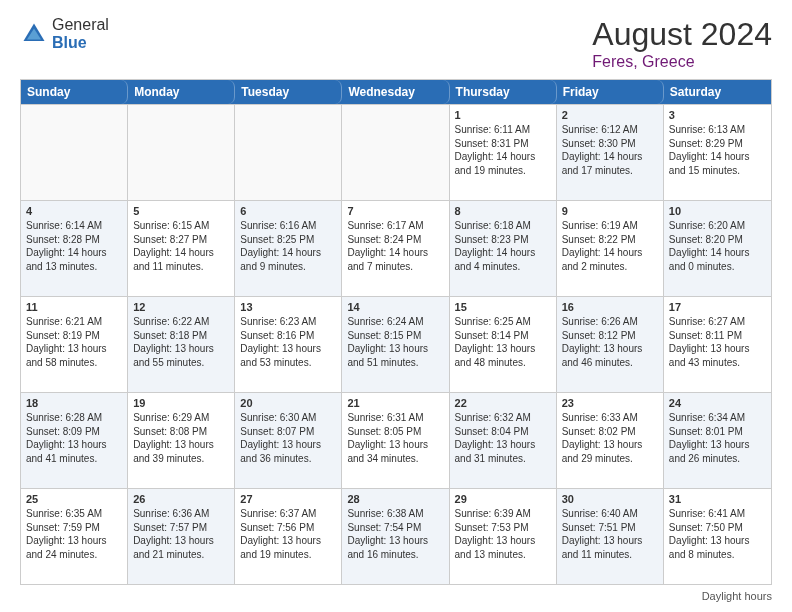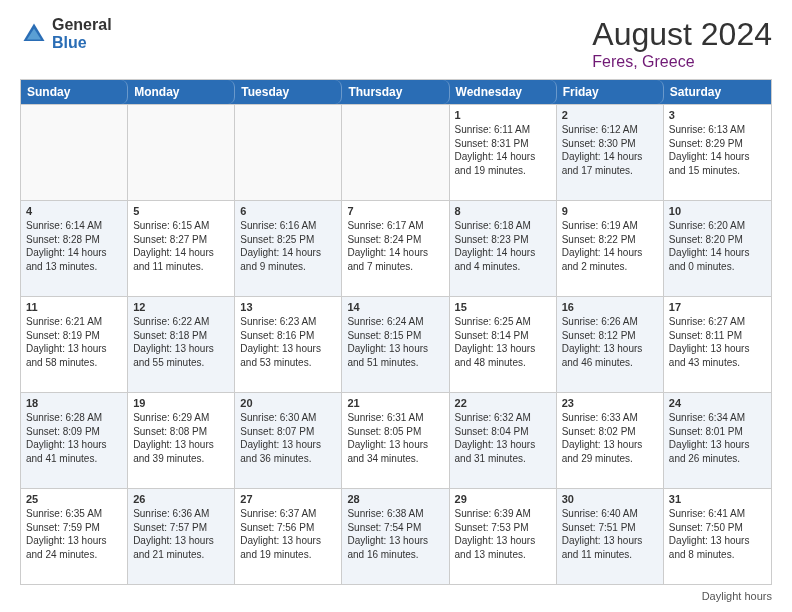--- a/index.html
+++ b/index.html
@@ -28,21 +28,21 @@
       align-items: center;
       gap: 4px;
     }
     .logo-text {
       display: flex;
       flex-direction: column;
       line-height: 1.1;
     }
     .logo-general {
       font-size: 16px;
-      font-weight: bold;
+      font-weight: normal;
       color: #333;
     }
     .logo-blue {
       font-size: 16px;
       font-weight: bold;
       color: #2a6db5;
     }
     .logo-icon {
       width: 28px;
       height: 28px;
@@ -139,22 +139,22 @@
       <div class="month-year">August 2024</div>
       <div class="location">Feres, Greece</div>
     </div>
   </div>
 
   <div class="calendar">
     <div class="cal-header">
     <div class="cal-header-cell">Sunday</div>
         <div class="cal-header-cell">Monday</div>
         <div class="cal-header-cell">Tuesday</div>
+        <div class="cal-header-cell">Wednesday</div>
         <div class="cal-header-cell">Thursday</div>
-        <div class="cal-header-cell">Wednesday</div>
         <div class="cal-header-cell">Friday</div>
         <div class="cal-header-cell">Saturday</div>
       </div>
     <div class="cal-body">
     <div class="cal-row">
           <div class="cal-cell empty"></div>
           <div class="cal-cell empty"></div>
           <div class="cal-cell empty"></div>
           <div class="cal-cell empty"></div>
           <div class="cal-cell">

